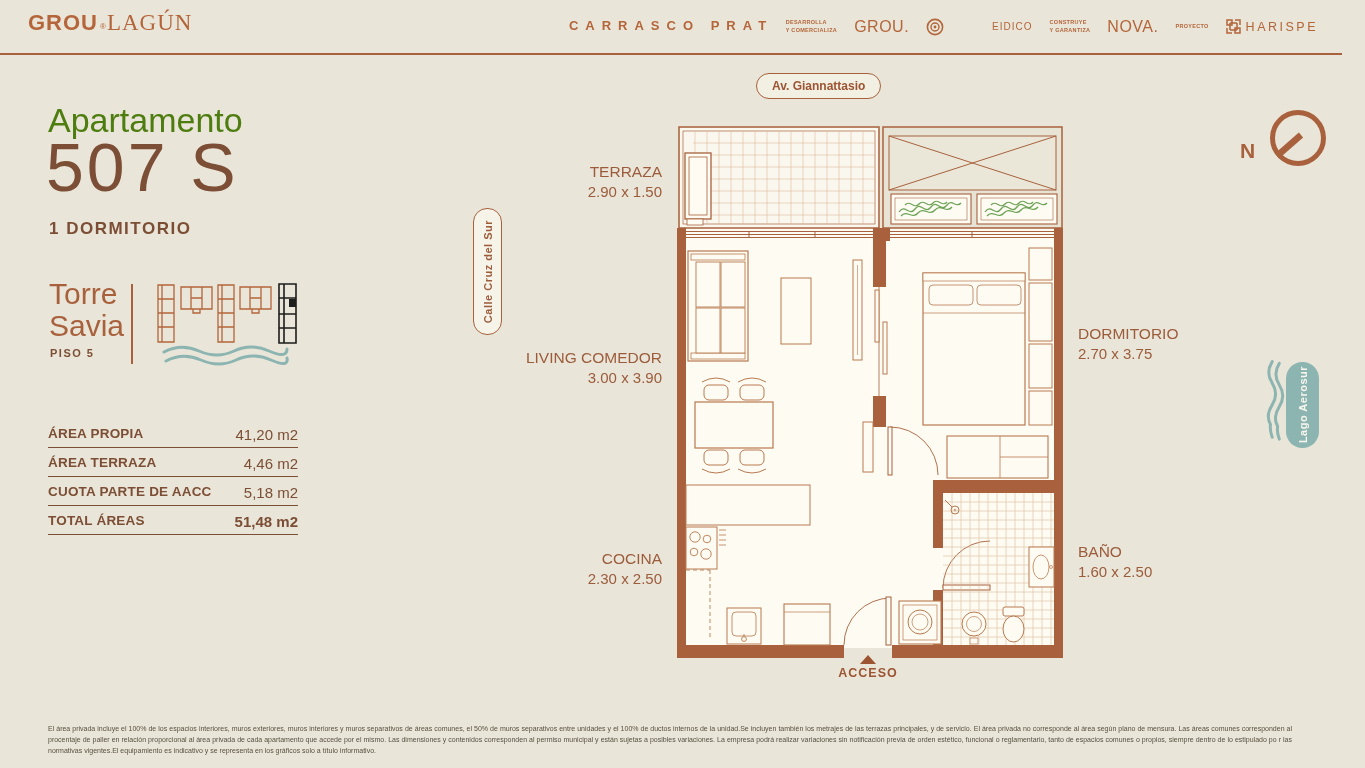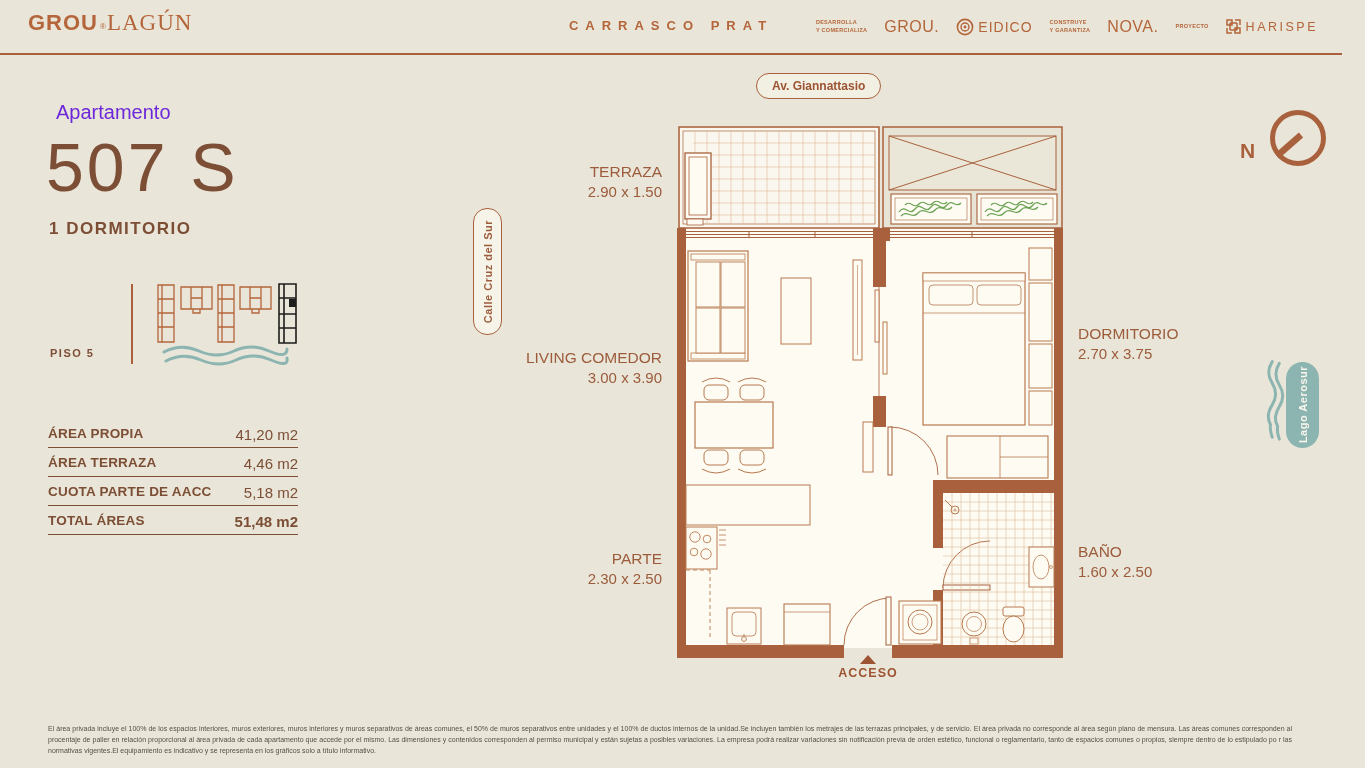--- a/index.html
+++ b/index.html
@@ -11,26 +11,26 @@
   .logo{position:absolute;left:28px;top:10px;display:flex;align-items:center;color:#b4653a;}
   .logo .grou{font-weight:bold;font-size:22px;letter-spacing:1px;}
   .logo .reg{font-size:8px;margin:6px 1px 0 2px;}
   .logo .lagun{font-family:"Liberation Serif",serif;font-size:23px;letter-spacing:1px;}
   .project-name{position:absolute;left:0;right:0;top:18px;text-align:center;color:#b4653a;
     font-size:13px;font-weight:bold;letter-spacing:7px;}
   .partners{position:absolute;right:24px;top:0;height:53px;display:flex;align-items:center;gap:17px;color:#b4653a;}
   .partner-role{font-size:5.5px;font-weight:bold;letter-spacing:.3px;white-space:pre-line;line-height:1.45;text-transform:uppercase;}
   .partner-name{font-size:16px;font-weight:normal;letter-spacing:.5px;}
   .eidico{display:flex;align-items:center;gap:4px;}
-  .eidico .partner-name{font-size:14px;letter-spacing:1px;}
+  .eidico .partner-name{font-size:10px;letter-spacing:1px;margin-left:44px;}
   .harispe{display:flex;align-items:center;gap:5px;}
   .harispe .partner-name{font-size:12.5px;font-weight:normal;letter-spacing:2.5px;}
 
   
-  .apt-label{position:absolute;left:56px;top:101px;font-size:20px;color:#6d28d9;}
+  .apt-label{position:absolute;left:48px;top:101px;font-size:34px;color:#4d7c0f;}
   .apt-number{position:absolute;left:46px;top:128px;font-size:68px;font-weight:300;letter-spacing:3px;color:#7c4e35;}
   .apt-type{position:absolute;left:49px;top:219px;font-size:17px;font-weight:bold;letter-spacing:1.5px;color:#7c4e35;}
   .tower-name{position:absolute;left:49px;top:278px;font-size:30px;line-height:1.07;color:#a8613c;width:110px;}
   .floor-label{position:absolute;left:50px;top:347px;font-size:11px;font-weight:bold;letter-spacing:1.5px;color:#7c4e35;}
   .tower-divider{position:absolute;left:131px;top:284px;width:2px;height:80px;background:#a8613c;}
 
   
   .areas{position:absolute;left:48px;top:419px;width:250px;color:#7c4e35;}
   .area-row{display:flex;justify-content:space-between;align-items:flex-start;
     border-bottom:1.5px solid #7c4e35;padding:7px 0 4px 0;}
@@ -110,20 +110,21 @@
           </g>
         </svg>
         <span class="partner-name">HARISPE</span>
       </div>
     </div>
   </div>
 
   <div class="apt-label">Apartamento</div>
   <div class="apt-number">507 S</div>
   <div class="apt-type">1 DORMITORIO</div>
+  <div class="tower-name">Torre Savia</div>
   <div class="floor-label">PISO 5</div>
   <div class="tower-divider"></div>
 
   <svg class="abs" style="left:152px;top:278px" width="152" height="92" viewBox="0 0 152 92">
     <g fill="none" stroke="#b4653a" stroke-width="1.3">
       <path d="M6,7 h16 v57 h-16 z M6,21 h16 M6,35 h16 M6,49 h16 M10,7 v57"></path>
       <path d="M29,9 h31 v22 h-31 z M39,9 v22 M50,9 v22 M39,20 h11 M41,31 v4 h7 v-4"></path>
       <path d="M66,7 h16 v57 h-16 z M66,21 h16 M66,35 h16 M66,49 h16 M70,7 v57"></path>
       <path d="M88,9 h31 v22 h-31 z M98,9 v22 M109,9 v22 M98,20 h11 M100,31 v4 h7 v-4"></path>
     </g>
@@ -369,21 +370,21 @@
 
   <div class="room-label rl-right" id="lbl-terraza">
     <div>TERRAZA</div>
     <div class="dims">2.90 x 1.50</div>
   </div>
   <div class="room-label rl-right" id="lbl-living">
     <div>LIVING COMEDOR</div>
     <div class="dims">3.00 x 3.90</div>
   </div>
   <div class="room-label rl-right" id="lbl-cocina">
-    <div>PARTE</div>
+    <div>COCINA</div>
     <div class="dims">2.30 x 2.50</div>
   </div>
   <div class="room-label" id="lbl-dormitorio">
     <div>DORMITORIO</div>
     <div class="dims">2.70 x 3.75</div>
   </div>
   <div class="room-label" id="lbl-bano">
     <div>BAÑO</div>
     <div class="dims">1.60 x 2.50</div>
   </div>

